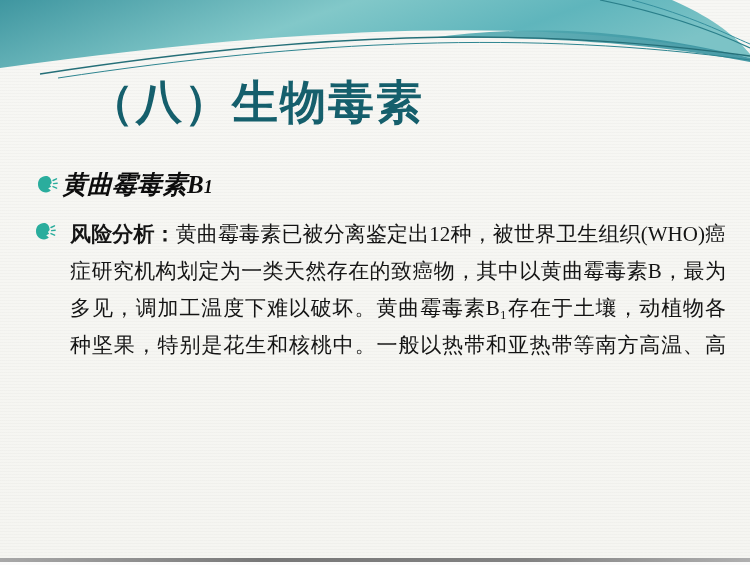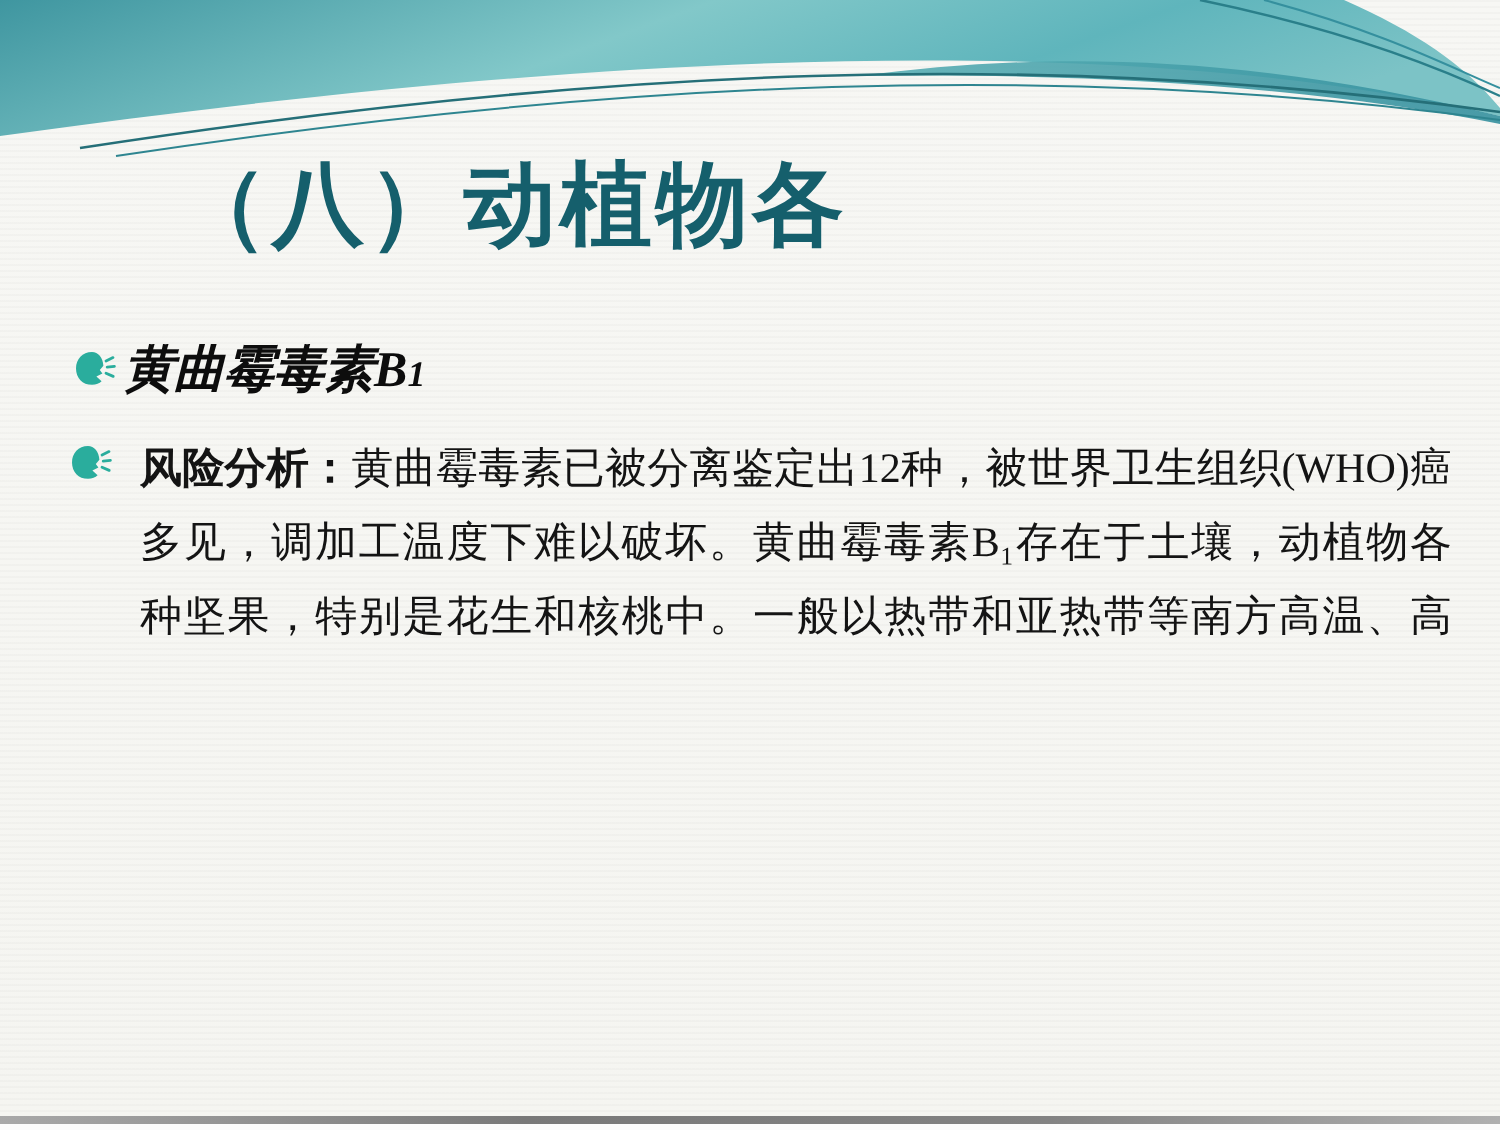--- a/index.html
+++ b/index.html
@@ -75,36 +75,37 @@
       </linearGradient>
     </defs>
     <path d="M0,0 L672,0 C708,16 732,32 750,54 L750,58 C560,14 300,26 0,68 Z" fill="url(#tealGrad)"></path>
     <path d="M750,58 C620,26 520,26 430,38 C560,36 670,46 750,62 Z" fill="url(#tealGrad2)" opacity="0.9"></path>
     <path d="M40,74 C300,34 520,24 750,56" fill="none" stroke="#256f78" stroke-width="1.3"></path>
     <path d="M58,78 C310,40 530,30 750,60" fill="none" stroke="#2e8590" stroke-width="1"></path>
     <path d="M600,0 C668,14 716,32 750,48" fill="none" stroke="#2a7f8a" stroke-width="1.2"></path>
     <path d="M632,0 C692,16 726,34 750,44" fill="none" stroke="#35909e" stroke-width="1"></path>
   </svg>
 
-  <div class="slide-title">（八）动植物各</div>
+  <div class="slide-title">（八）生物毒素</div>
 
   <svg class="bullet-icon icon-b1" viewBox="0 0 22 22" aria-hidden="true">
     <path d="M10,2 C5.2,2 2,5.6 2,10.2 C2,14.8 5.2,18.4 10,18.4 C12.1,18.4 13.7,17.7 14.8,16.6 L12.2,14.2 L15.2,12.8 L13.9,11 L15.7,8.9 C15.4,4.7 13.1,2 10,2 Z" fill="#2aad9d"></path>
     <path d="M17,6.5 L20.5,4.8 M17.6,9.6 L21.2,9.2 M17,12.6 L20.6,14.2" stroke="#2aad9d" stroke-width="1.4" fill="none" stroke-linecap="round"></path>
   </svg>
   <div class="bullet-heading">
     <span>黄曲霉毒素B</span><span class="sub-num">1</span>
   </div>
 
   <svg class="bullet-icon icon-para" viewBox="0 0 22 22" aria-hidden="true">
     <path d="M10,2 C5.2,2 2,5.6 2,10.2 C2,14.8 5.2,18.4 10,18.4 C12.1,18.4 13.7,17.7 14.8,16.6 L12.2,14.2 L15.2,12.8 L13.9,11 L15.7,8.9 C15.4,4.7 13.1,2 10,2 Z" fill="#2aad9d"></path>
     <path d="M17,6.5 L20.5,4.8 M17.6,9.6 L21.2,9.2 M17,12.6 L20.6,14.2" stroke="#2aad9d" stroke-width="1.4" fill="none" stroke-linecap="round"></path>
   </svg>
   <div class="para-block">
     <div class="para-line"><span class="para-label">风险分析：</span><span>黄曲霉毒素已被分离鉴定出12种，被世界卫生组织(WHO)癌</span></div>
+    <div class="para-line">症研究机构划定为一类天然存在的致癌物，其中以黄曲霉毒素B，最为</div>
     <div class="para-line">多见，调加工温度下难以破坏。黄曲霉毒素B₁存在于土壤，动植物各</div>
     <div class="para-line">种坚果，特别是花生和核桃中。一般以热带和亚热带等南方高温、高</div>
   </div>
 
   <div class="bottom-bar"></div>
   <div class="bottom-white"></div>
 
 </div>
 
 </body></html>

